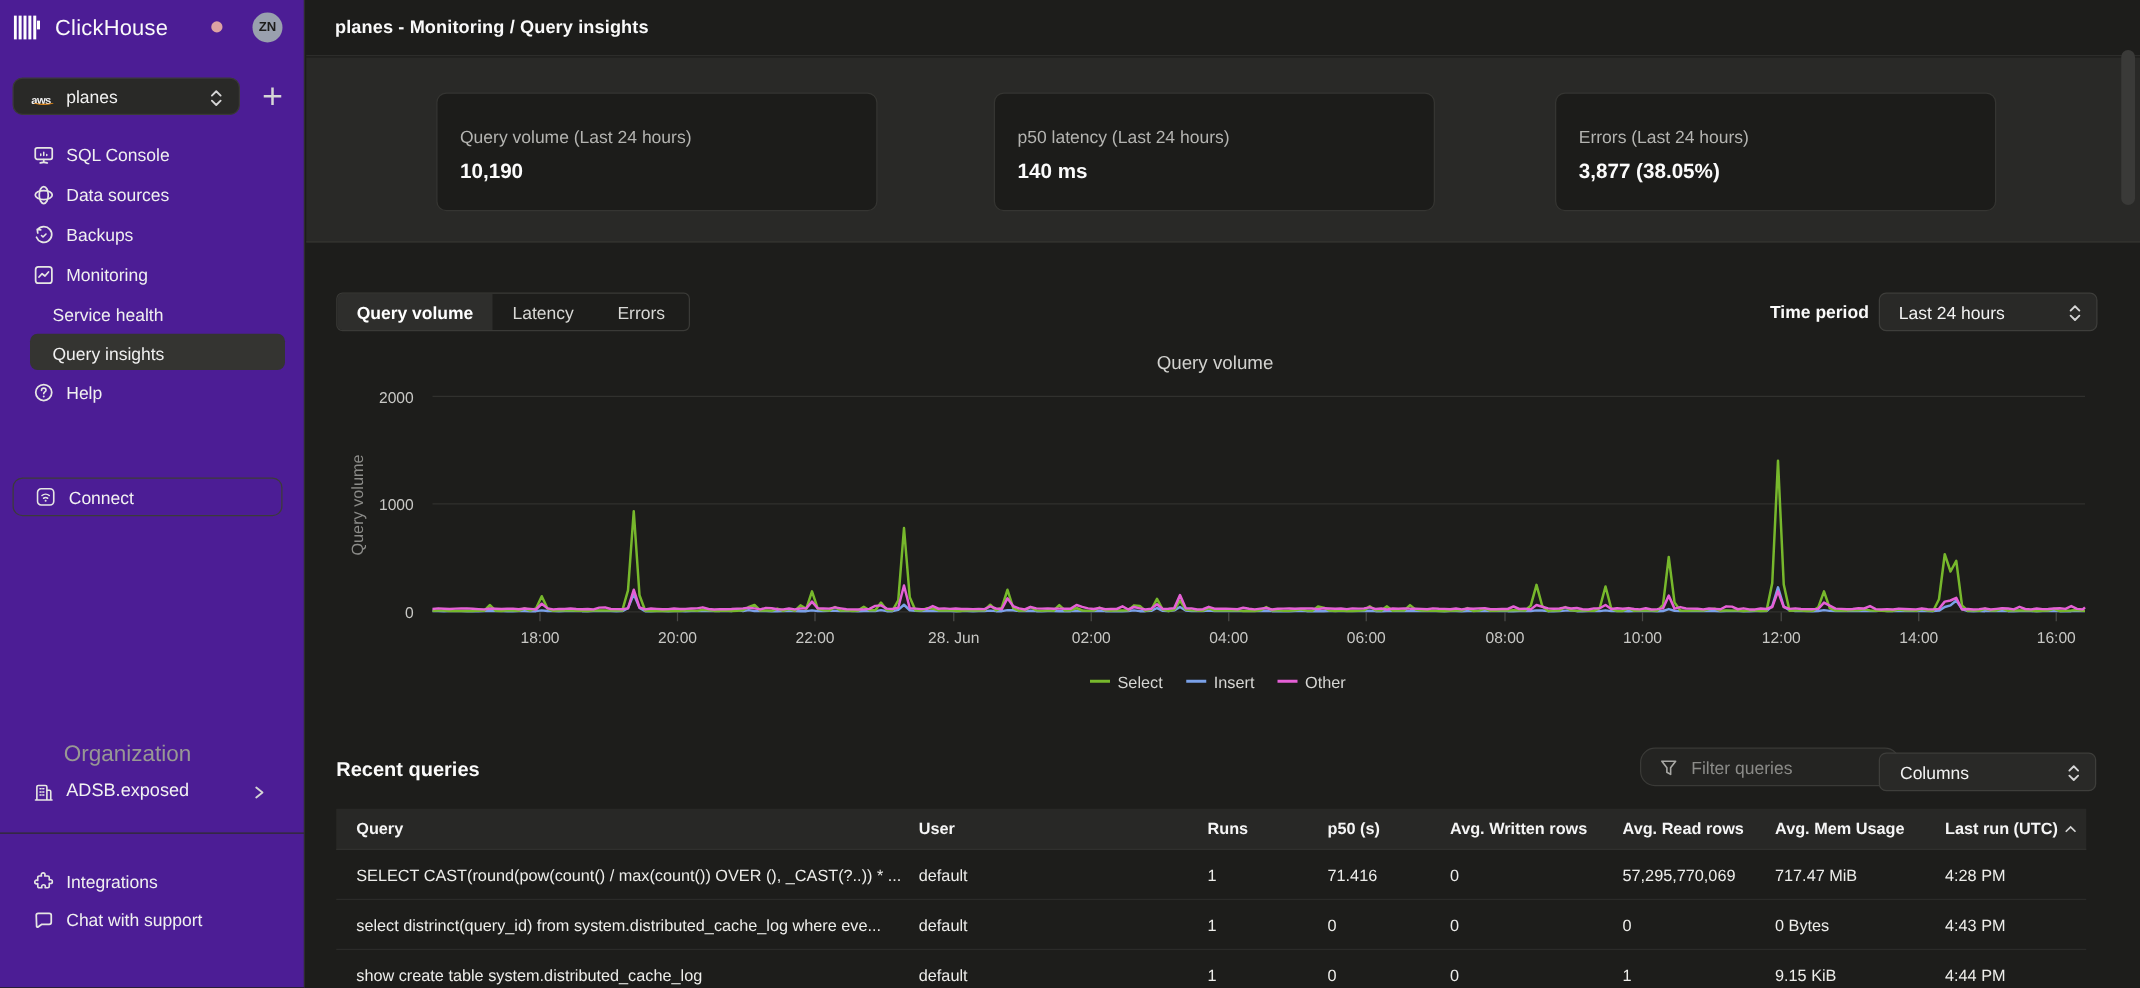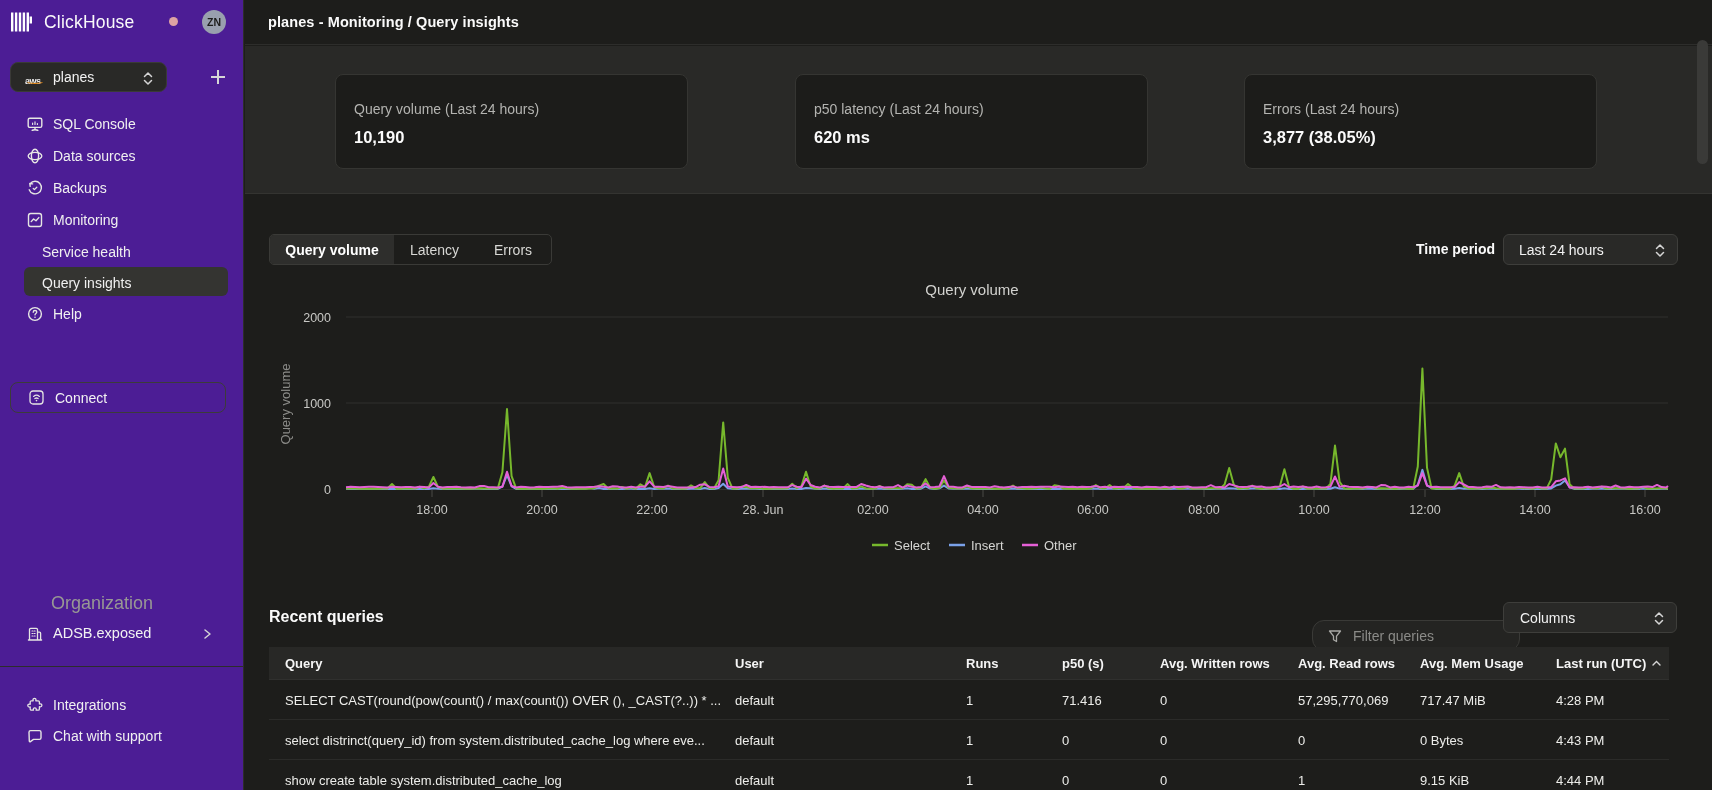--- a/index.html
+++ b/index.html
@@ -3,21 +3,21 @@
 <meta charset="utf-8">
 <style>
 * { margin:0; padding:0; box-sizing:border-box; }
 html,body { width:1712px; height:790px; overflow:hidden; }
 body { background:#1d1d1b; font-family:"Liberation Sans", sans-serif; color:#fff; position:relative; }
 .sidebar { position:absolute; left:0; top:0; width:244px; height:790px; background:#4c1d95; border-right:1px solid #2d2d2b; }
 .logo-row { position:absolute; left:11px; top:8px; height:28px; display:flex; align-items:center; }
 .ch-name { font-size:17.5px; font-weight:500; color:#fafafa; margin-left:12px; letter-spacing:0.2px; }
 .status-dot { position:absolute; left:169px; top:17px; width:9px; height:9px; border-radius:50%; background:#dda3a3; }
 .avatar { position:absolute; left:202px; top:10px; width:24px; height:24px; border-radius:50%; background:#99a0ae; color:#1d1d1b; font-size:10.5px; font-weight:bold; display:flex; align-items:center; justify-content:center; }
-.svc-select { position:absolute; left:10px; top:62px; width:157px; height:30px; background:#292927; border:1px solid #3a3a37; border-radius:8px; display:flex; align-items:center; }
+.svc-select { position:absolute; left:10px; top:62px; width:182px; height:30px; background:#292927; border:1px solid #3a3a37; border-radius:8px; display:flex; align-items:center; }
 .aws { margin-left:14px; position:relative; width:23px; height:14px; }
 .aws-txt { font-size:9px; font-weight:bold; color:#eee; letter-spacing:-0.5px; }
 .aws-smile { position:absolute; left:1px; top:9px; width:18px; height:5px; border:1.3px solid transparent; border-bottom-color:#e08617; border-radius:50%; }
 .svc-name { font-size:14px; color:#f2f2f2; margin-left:5px; }
 .plus-btn { position:absolute; left:211px; top:70px; width:14px; height:14px; }
 .plus-btn:before { content:""; position:absolute; left:6px; top:0; width:1.6px; height:14px; background:#d6d6d6; }
 .plus-btn:after { content:""; position:absolute; left:0; top:6px; width:14px; height:1.6px; background:#d6d6d6; }
 .nav { position:absolute; left:0; top:108px; width:244px; }
 .nav-item { position:relative; height:32px; display:flex; align-items:center; font-size:14px; color:#f0f0f0; }
 .nav-item .ic { position:absolute; left:27px; width:16px; height:16px; }
@@ -48,21 +48,21 @@
 .card .cl { position:absolute; left:18px; top:26px; font-size:14px; color:#b4b4b1; }
 .card .cv { position:absolute; left:18px; top:53px; font-size:16.5px; font-weight:bold; color:#fbfbfb; }
 .tabs { position:absolute; left:24px; top:234px; height:31px; border:1px solid #3a3a37; border-radius:5px; display:flex; overflow:hidden; background:#1d1d1b; }
 .tab { height:100%; display:flex; align-items:center; justify-content:center; font-size:14px; color:#d8d8d5; }
 .tab.active { background:#2e2e2c; color:#fff; font-weight:bold; }
 .tp-label { position:absolute; left:1171px; top:241px; font-size:14px; font-weight:bold; color:#fafafa; }
 .tp-select { position:absolute; left:1258px; top:234px; width:175px; height:31px; background:#292927; border:1px solid #3e3e3b; border-radius:6px; }
 .tp-select .v { position:absolute; left:15px; top:7px; font-size:14px; color:#f2f2f2; }
 .updown { position:absolute; right:11px; top:8px; width:12px; height:15px; }
 .rq-title { position:absolute; left:24px; top:608px; font-size:16px; font-weight:bold; color:#fafafa; }
-.filter-box { position:absolute; left:1067px; top:620px; width:208px; height:31px; background:#242422; border:1px solid #3a3a37; border-radius:12px; }
+.filter-box { position:absolute; left:1067px; top:598px; width:208px; height:31px; background:#242422; border:1px solid #3a3a37; border-radius:12px; }
 .filter-box .ph { position:absolute; left:40px; top:7px; font-size:14px; color:#8b8b88; }
 .filter-box .fic { position:absolute; left:15px; top:8px; width:14px; height:14px; }
 .cols-select { position:absolute; left:1258px; top:602px; width:174px; height:31px; background:#292927; border:1px solid #3e3e3b; border-radius:6px; }
 .cols-select .v { position:absolute; left:16px; top:7px; font-size:14px; color:#f2f2f2; }
 .table { position:absolute; left:24px; top:647px; width:1400px; }
 .thead { position:relative; height:33px; background:#282826; border-bottom:1px solid #30302e; font-size:13px; font-weight:bold; color:#f5f5f5; }
 .trow { position:relative; height:40px; border-bottom:1px solid #2b2b29; font-size:13px; color:#ededea; }
 .tc { position:absolute; top:50%; transform:translateY(-50%); white-space:nowrap; }
 .c1{left:16px;} .c2{left:466px;} .c3{left:697px;} .c4{left:793px;} .c5{left:891px;} .c6{left:1029px;} .c7{left:1151px;} .c8{left:1287px;}
 .scroll-thumb { position:absolute; left:1697px; top:40px; width:11px; height:124px; border-radius:6px; background:#3a3a38; }
@@ -177,27 +177,27 @@
           </svg></span>
         <span class="lbl">Chat with support</span>
       </div>
   </div>
 </div>
 <div class="main">
   <div class="topbar">
       <span class="t">planes - Monitoring / Query insights</span>
     </div>
   <div class="band">
-    <div class="card" style="left:90px;">
+    <div class="card" style="left:104px;">
         <div class="cl">Query volume (Last 24 hours)</div>
         <div class="cv">10,190</div>
       </div>
     <div class="card" style="left:550px;">
         <div class="cl">p50 latency (Last 24 hours)</div>
-        <div class="cv">620 ms</div>
+        <div class="cv">140 ms</div>
       </div>
     <div class="card" style="left:999px;">
         <div class="cl">Errors (Last 24 hours)</div>
         <div class="cv">3,877 (38.05%)</div>
       </div>
   </div>
   <div class="tabs">
     <div class="tab active" style="width:124px;">Query volume</div>
     <div class="tab" style="width:81px;">Latency</div>
     <div class="tab" style="width:76px;">Errors</div>

